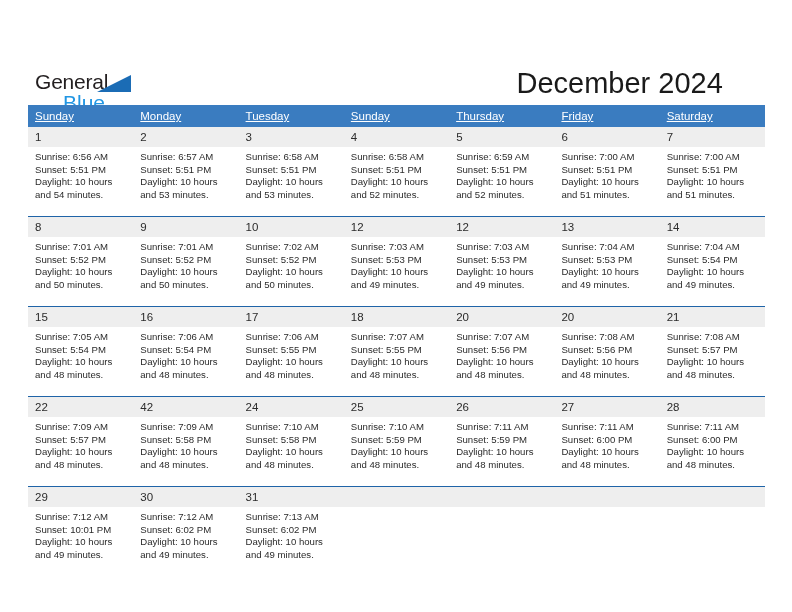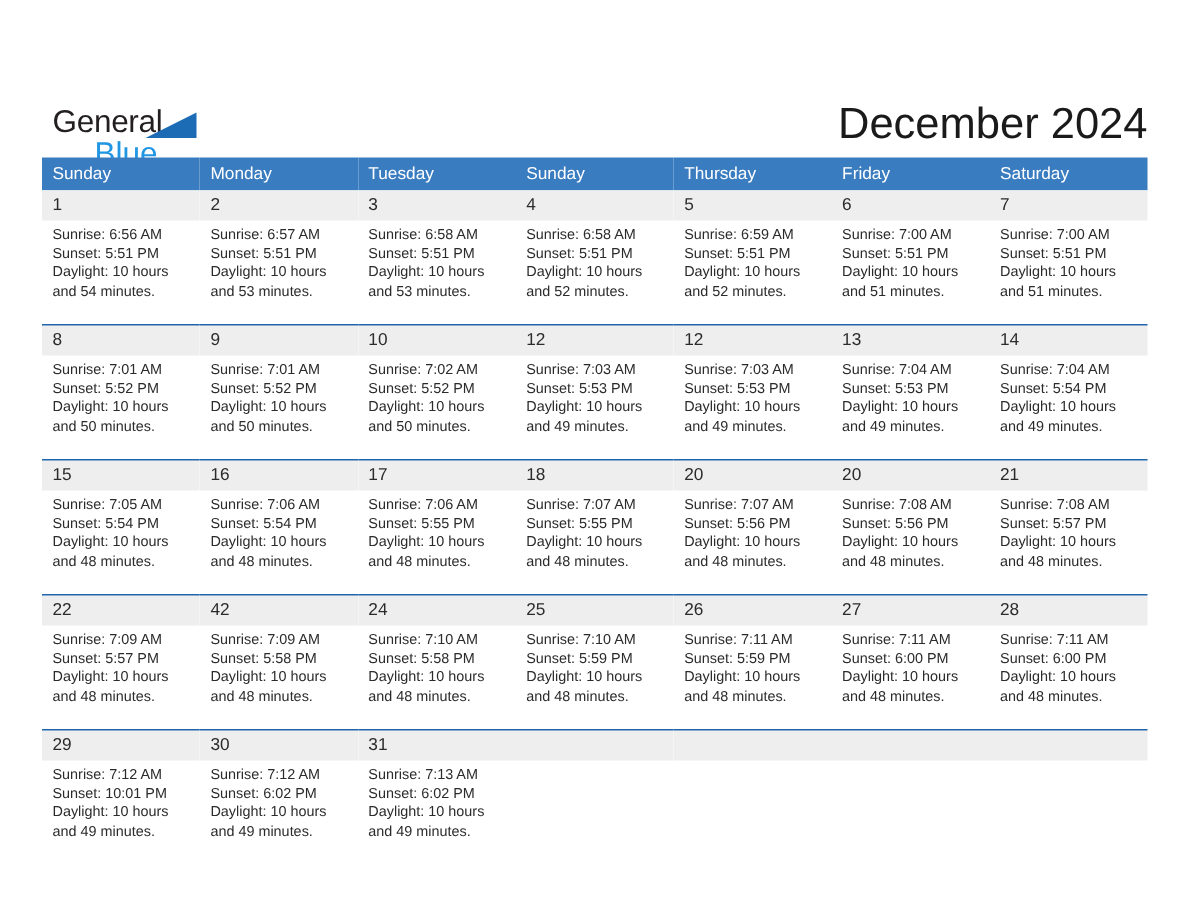--- a/index.html
+++ b/index.html
@@ -63,21 +63,20 @@
     top: 21px;
     font-size: 21px;
     color: #2196e3;
     line-height: 24px;
     font-family: "Liberation Sans", sans-serif;
   }
   .title-wrap {
     position: absolute;
     right: 0;
     top: 0;
-    text-align: right;
   }
   .cal-title {
     font-size: 29px;
     color: #1a1a1a;
     line-height: 36px;
     font-weight: normal;
     margin: 0;
     white-space: nowrap;
   }
   .cal-subtitle {
@@ -100,20 +99,21 @@
   .calendar th {
     background: #3a7cc0;
     color: #ffffff;
     font-weight: normal;
     font-size: 11.5px;
     text-align: left;
     padding: 5px 0 5px 7px;
     height: 19px;
     box-sizing: border-box;
     border: none;
+    text-decoration: underline;
   }
   .calendar td {
     width: 105.28px;
     vertical-align: top;
     padding: 0;
     border: none;
     border-top: 1.4px solid #1f64a8;
     background: #ffffff;
     height: 89px;
   }

